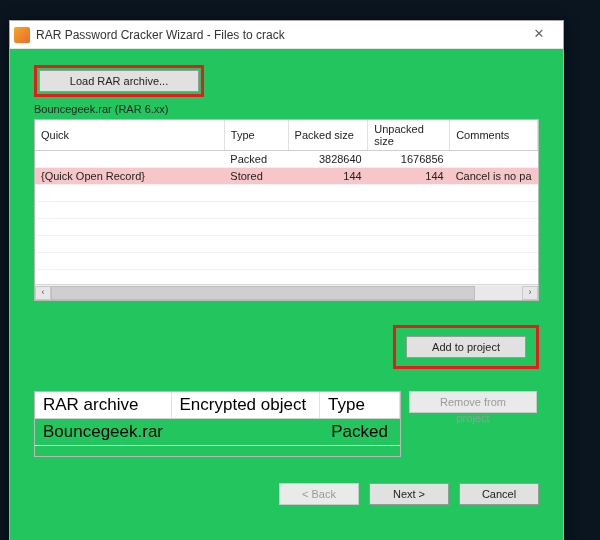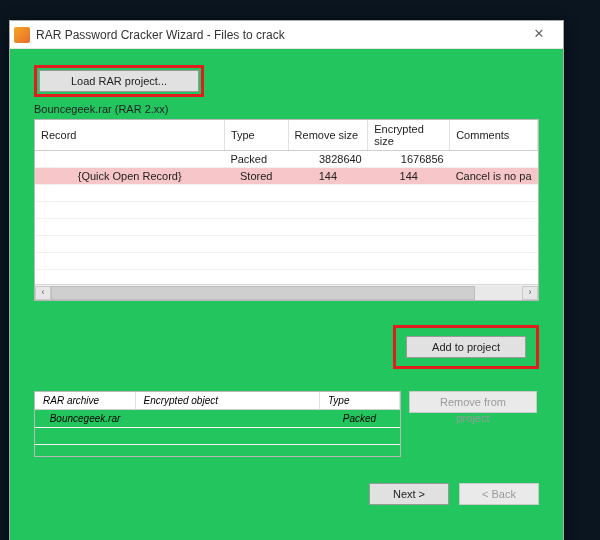--- a/index.html
+++ b/index.html
@@ -12,70 +12,70 @@
 .client { padding: 16px 24px 12px 24px; }
 .hl { border: 3px solid #e11d1d; display: inline-block; padding: 2px; }
 .btn { background: #e1e1e1; border: 1px solid #999; padding: 2px 14px; font-size: 11px; color: #222; cursor: pointer; height: 22px; line-height: 16px; }
 .btn.disabled { color: #9a9a9a; border-color: #c9c9c9; background: #eaeaea; cursor: default; }
 .filename { margin-top: 6px; font-size: 11px; color: #222; }
 .table-wrap { margin-top: 4px; border: 1px solid #b9b9b9; height: 182px; display: flex; flex-direction: column; background: #fff; }
 .tbl { width: 100%; border-collapse: collapse; font-size: 11px; }
 .tbl th { text-align: left; font-weight: normal; padding: 3px 6px; border-right: 1px solid #e0e0e0; border-bottom: 1px solid #d0d0d0; background: #fff; color: #222; }
 .tbl td { padding: 2px 6px; border-bottom: 1px solid #f0f0f0; height: 17px; color: #222; white-space: nowrap; overflow: hidden; }
 .col-ps, .col-us { text-align: right; }
-.row-pink td { background: #f6c6c8; text-align: center; }
+.row-pink td { background: #f6c6c8; }
 .tbl-body { flex: 1; overflow: hidden; }
 .hscroll { height: 16px; background: #f0f0f0; display: flex; align-items: center; border-top: 1px solid #d8d8d8; }
 .hscroll .arrow { width: 16px; height: 14px; background: #e7e7e7; border: 1px solid #c8c8c8; text-align: center; line-height: 11px; font-size: 9px; color: #555; }
 .hscroll .track { flex: 1; height: 14px; background: #e9e9e9; position: relative; }
 .hscroll .thumb { position: absolute; left: 0; top: 0; height: 100%; width: 90%; background: #cfcfcf; border: 1px solid #bdbdbd; }
 .add-row { display: flex; justify-content: flex-end; margin-top: 24px; }
 .proj-row { display: flex; gap: 8px; margin-top: 22px; }
 .table2-wrap { border: 1px solid #b9b9b9; height: 66px; flex: 1; overflow: hidden; }
-.tbl2 { width: 100%; border-collapse: collapse; font-size: 10px; font-style: italic; }
+.tbl2 { width: 100%; border-collapse: collapse; font-size: 17px; }
 .tbl2 th { text-align: left; font-weight: normal; padding: 3px 8px; border-right: 1px solid #e0e0e0; border-bottom: 1px solid #d0d0d0; background: #fff; }
 .tbl2 td { padding: 3px 8px; border-bottom: 1px solid #f5f5f5; height: 17px; text-align: center; }
 .side-btn { width: 130px; }
 .wizard-btns { display: flex; justify-content: flex-end; gap: 10px; margin-top: 26px; }
 .empty-row td { border-bottom: 1px solid #f2f2f2; }
 </style>
 </head>
 <body>
 
 <div class="window">
   <div class="titlebar">
     <span class="title-icon"></span>
     <span class="title-text">RAR Password Cracker Wizard - Files to crack</span>
     <div class="win-close">✕</div>
   </div>
 
   <div class="client">
 
     <div class="hl">
-      <button class="btn" style="width:160px">Load RAR project...</button>
+      <button class="btn" style="width:160px">Load RAR archive...</button>
     </div>
 
-    <div class="filename">Bouncegeek.rar (RAR 2.xx)</div>
+    <div class="filename">Bouncegeek.rar (RAR 6.xx)</div>
 
     <div class="table-wrap">
       <div class="tbl-body">
         <table class="tbl">
           <colgroup>
             <col style="width:220px">
               <col style="width:70px">
               <col style="width:90px">
               <col style="width:90px">
               <col>
           </colgroup>
           <thead>
             <tr>
-              <th>Record</th>
+              <th>Quick</th>
               <th>Type</th>
-              <th class="col-ps">Remove size</th>
-              <th class="col-us">Encrypted size</th>
+              <th class="col-ps">Packed size</th>
+              <th class="col-us">Unpacked size</th>
               <th>Comments</th>
             </tr>
           </thead>
           <tbody>
             <tr>
               <td></td>
               <td>Packed</td>
               <td class="col-ps">3828640</td>
               <td class="col-us">1676856</td>
               <td></td>
@@ -175,18 +175,19 @@
               </tr>
           </tbody>
         </table>
       </div>
       <div class="side-btn">
         <button class="btn disabled" style="width:128px">Remove from project</button>
       </div>
     </div>
 
     <div class="wizard-btns">
+      <button class="btn disabled" style="width:80px">&lt; Back</button>
       <button class="btn" style="width:80px">Next &gt;</button>
-      <button class="btn disabled" style="width:80px">&lt; Back</button>
+      <button class="btn" style="width:80px">Cancel</button>
     </div>
 
   </div>
 </div>
 
 </body></html>

